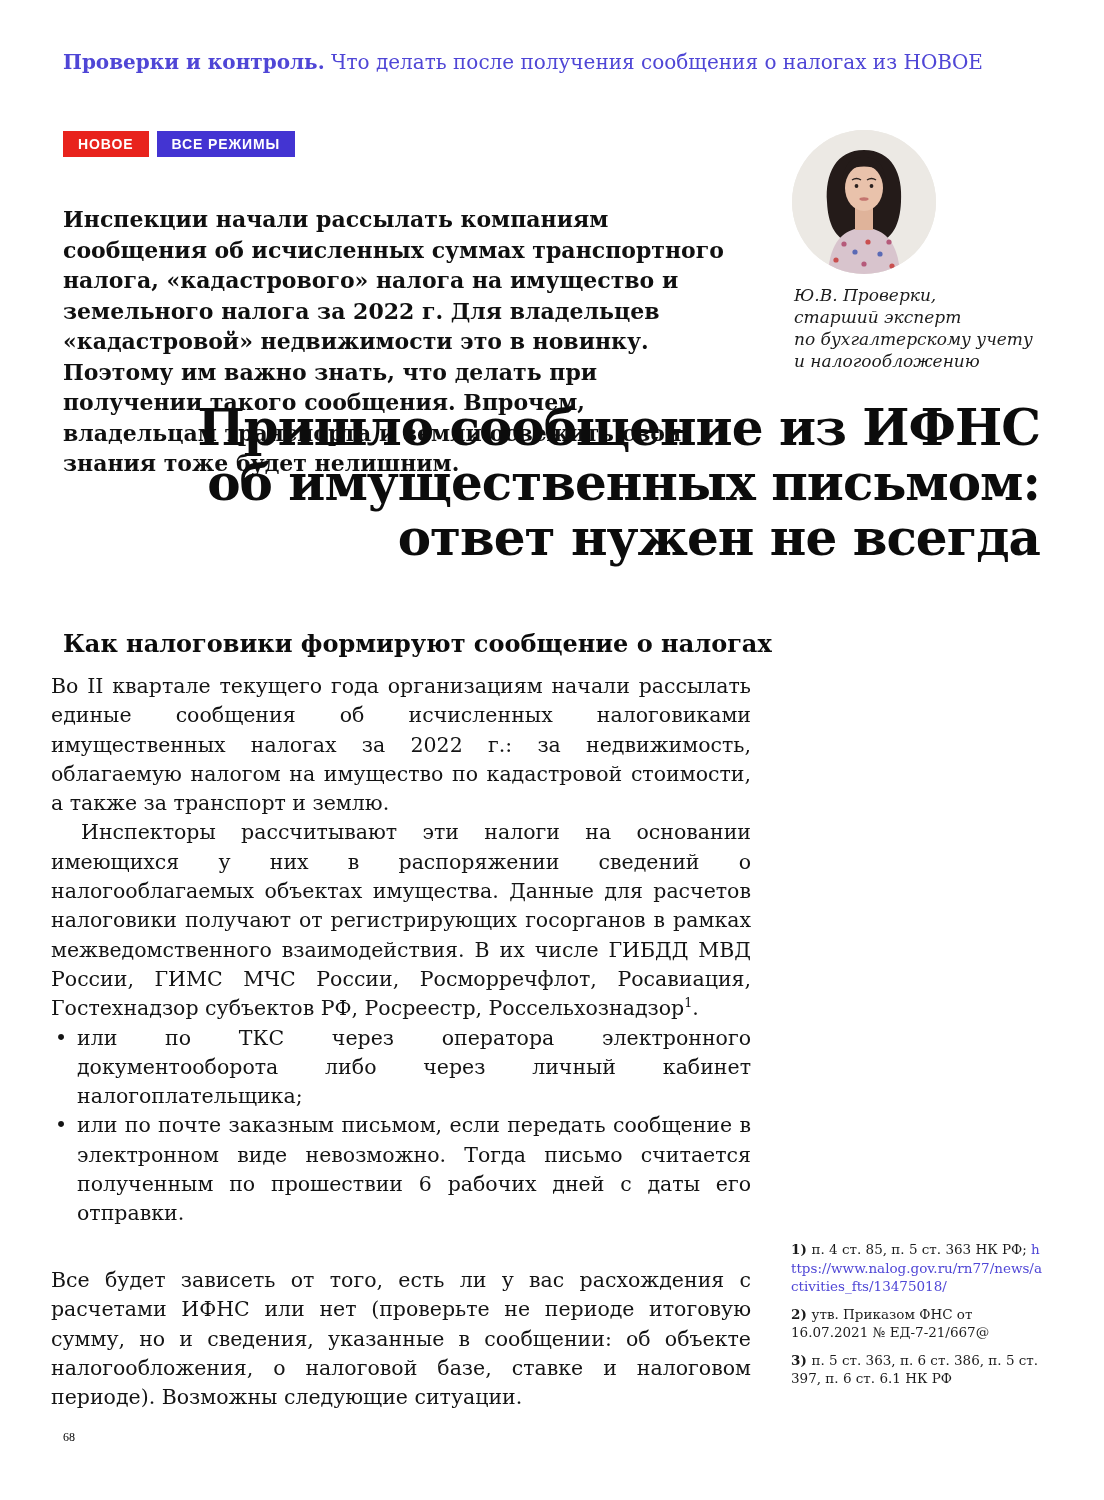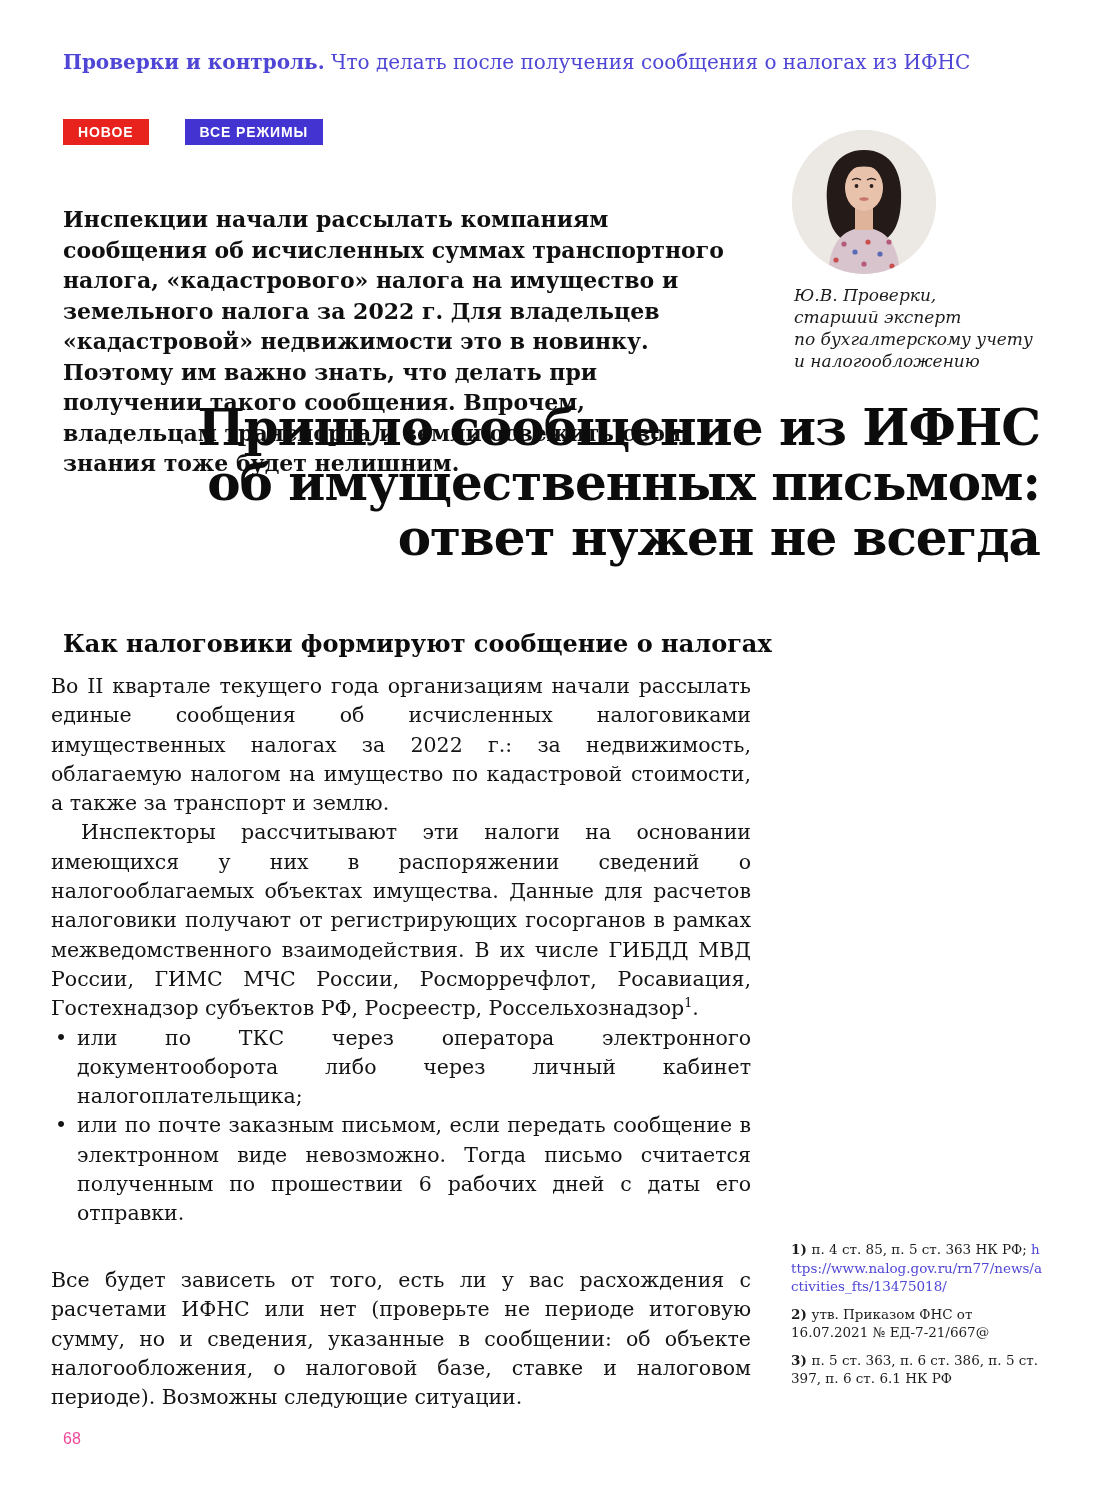--- a/index.html
+++ b/index.html
@@ -3,21 +3,21 @@
 <meta charset="utf-8">
 <style>
   :root{ --accent:#4f46d6; }
   html,body{margin:0;padding:0;background:#ffffff;}
   .page{position:relative;width:1104px;height:1500px;background:#fff;overflow:hidden;
         font-family:"DejaVu Serif",serif;color:#141414;}
 
   .kicker{position:absolute;left:63px;top:50px;font-size:20px;color:var(--accent);white-space:nowrap;}
   .kicker .sec{font-weight:bold;}
 
-  .badges{position:absolute;left:63px;top:119px;display:flex;gap:36px;
+  .badges{position:absolute;left:63px;top:131px;display:flex;gap:8px;
           font-family:"Liberation Sans",sans-serif;}
   .badge{color:#fff;font-weight:bold;font-size:14px;letter-spacing:.9px;
          padding:5px 15px;line-height:16px;}
 
   .lead{position:absolute;left:63px;top:160px;width:678px;
         font-weight:bold;font-size:22px;line-height:30.5px;color:#101010;margin-top:44px;}
 
   .photo{position:absolute;left:792px;top:130px;width:144px;height:144px;
          border-radius:50%;overflow:hidden;background:#ece9e4;}
   .photo svg{display:block;}
@@ -43,31 +43,31 @@
   ul.blt{list-style:none;margin:0;padding:0;}
   ul.blt li{position:relative;padding-left:26px;text-align:justify;}
   ul.blt li::before{content:"\2022";position:absolute;left:4px;}
 
   .fnotes{position:absolute;left:791px;top:1240px;width:254px;
           font-size:13.5px;line-height:18.5px;color:#1b1b1b;}
   .fn{margin:0 0 9px 0;}
   .fn b{font-weight:bold;}
   .fn a{color:var(--accent);text-decoration:none;word-break:break-all;cursor:pointer;}
 
-  .pagenum{position:absolute;left:63px;top:1430px;font-family:Liberation Sans, sans-serif;
-           font-size:16px;color:#ec4899;}
+  .pagenum{position:absolute;left:63px;top:1430px;font-family:Liberation Serif, serif;
+           font-size:12px;color:#000000;}
 </style>
 </head>
 <body>
 
 <div class="page">
 
   <div class="kicker">
     <span class="sec">Проверки и контроль.</span>
-    <span>Что делать после получения сообщения о налогах из ИФНС</span>
+    <span>Что делать после получения сообщения о налогах из НОВОЕ</span>
   </div>
 
   <div class="badges">
       <span class="badge" style="background: rgb(232, 35, 29);">НОВОЕ</span>
       <span class="badge" style="background: rgb(67, 52, 210);">ВСЕ РЕЖИМЫ</span>
     </div>
 
   <div class="lead">Инспекции начали рассылать компаниям сообщения об исчисленных суммах транспортного налога, «кадастрового» налога на имущество и земельного налога за 2022 г. Для владельцев «кадастровой» недвижимости это в новинку. Поэтому им важно знать, что делать при получении такого сообщения. Впрочем, владельцам транспорта и земли освежить свои знания тоже будет нелишним.</div>
 
   <div class="photo">

